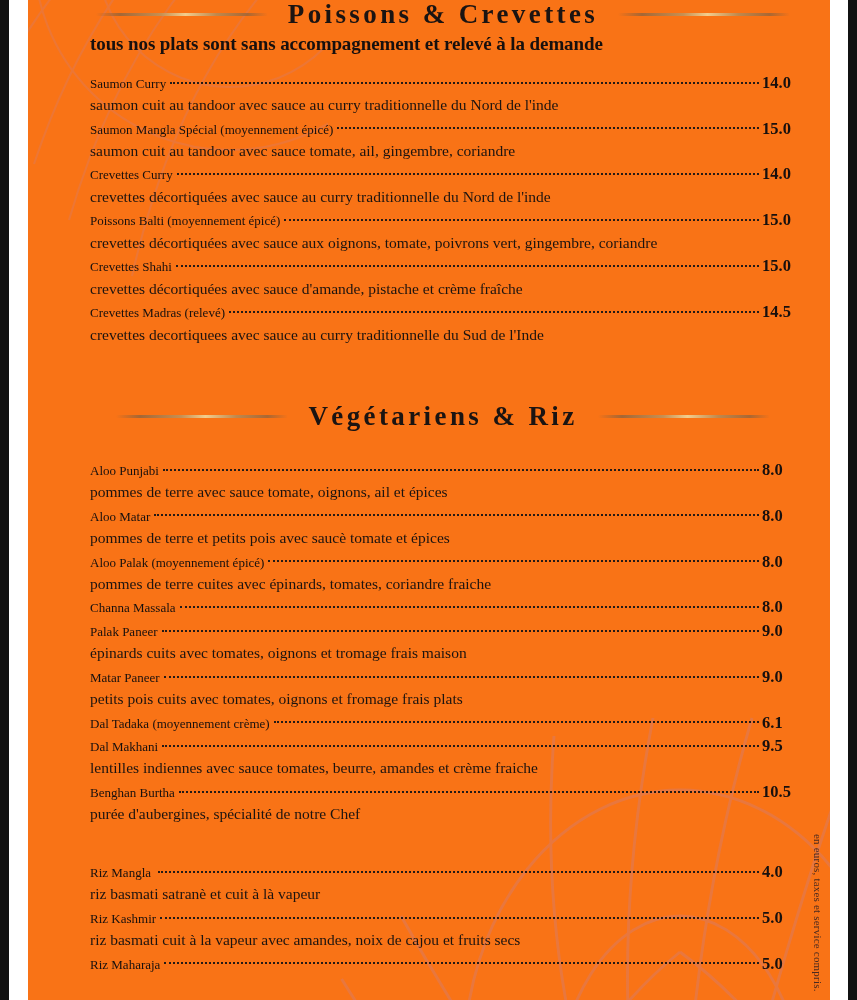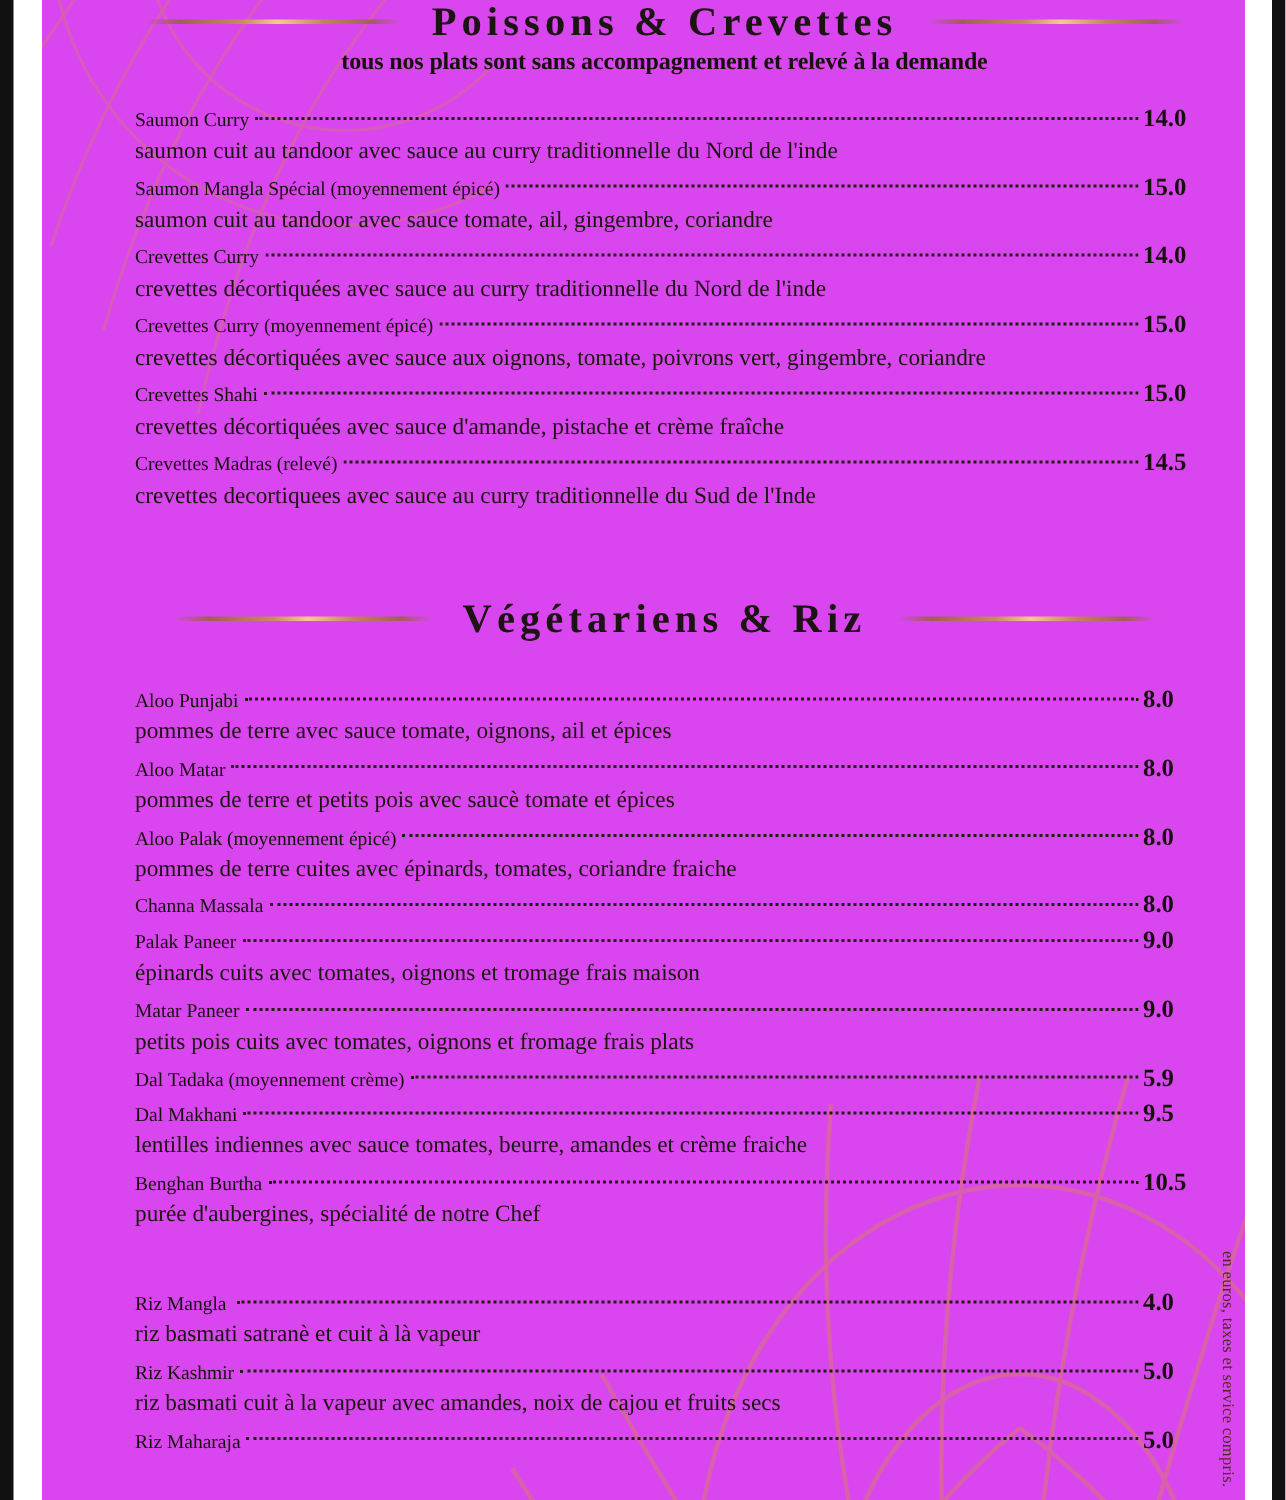--- a/index.html
+++ b/index.html
@@ -31,21 +31,21 @@
   .rail.left  { left: 0; }
   .rail.right { right: 0; }
 
   
   .page {
     position: absolute;
     top: 0;
     left: 28px;
     width: 802px;
     height: 1000px;
-    background: #d946ef;
+    background: #f97316;
     overflow: hidden;
   }
   
   .watermark {
     position: absolute;
     right: -210px;
     bottom: -330px;
     width: 720px;
     height: 720px;
     opacity: 0.5;
@@ -90,22 +90,22 @@
   .section-title {
     flex: 0 0 auto;
     font-size: 27px;
     font-weight: 700;
     letter-spacing: 3.4px;
     color: #1b1412;
     white-space: nowrap;
     line-height: 1.1;
   }
   .section-sub {
-    text-align: center;
-    font-size: 16px;
+    text-align: left;
+    font-size: 19px;
     font-weight: 700;
     color: #17100e;
     margin-top: 3px;
     letter-spacing: -0.1px;
   }
 
   
   .items { margin-top: 16px; }
 
   .item { margin-bottom: 0px; }
@@ -244,21 +244,21 @@
             <div class="item-line">
               <span class="item-name">Crevettes Curry</span>
               <span class="leader"></span>
               <span class="item-price">14.0</span>
             </div>
             <div class="item-desc">crevettes décortiquées avec sauce au curry traditionnelle du Nord de l'inde</div>
           </div>
 
           <div class="item">
             <div class="item-line">
-              <span class="item-name">Crevettes Curry (moyennement épicé)</span>
+              <span class="item-name">Poissons Balti (moyennement épicé)</span>
               <span class="leader"></span>
               <span class="item-price">15.0</span>
             </div>
             <div class="item-desc">crevettes décortiquées avec sauce aux oignons, tomate, poivrons vert, gingembre, coriandre</div>
           </div>
 
           <div class="item">
             <div class="item-line">
               <span class="item-name">Crevettes Shahi</span>
               <span class="leader"></span>
@@ -341,21 +341,21 @@
               <span class="leader"></span>
               <span class="item-price">9.0</span>
             </div>
             <div class="item-desc">petits pois cuits avec tomates, oignons et fromage frais plats</div>
           </div>
 
           <div class="item">
             <div class="item-line">
               <span class="item-name">Dal Tadaka (moyennement crème)</span>
               <span class="leader"></span>
-              <span class="item-price">5.9</span>
+              <span class="item-price">6.1</span>
             </div>
           </div>
 
           <div class="item">
             <div class="item-line">
               <span class="item-name">Dal Makhani</span>
               <span class="leader"></span>
               <span class="item-price">9.5</span>
             </div>
             <div class="item-desc">lentilles indiennes avec sauce tomates, beurre, amandes et crème fraiche</div>

